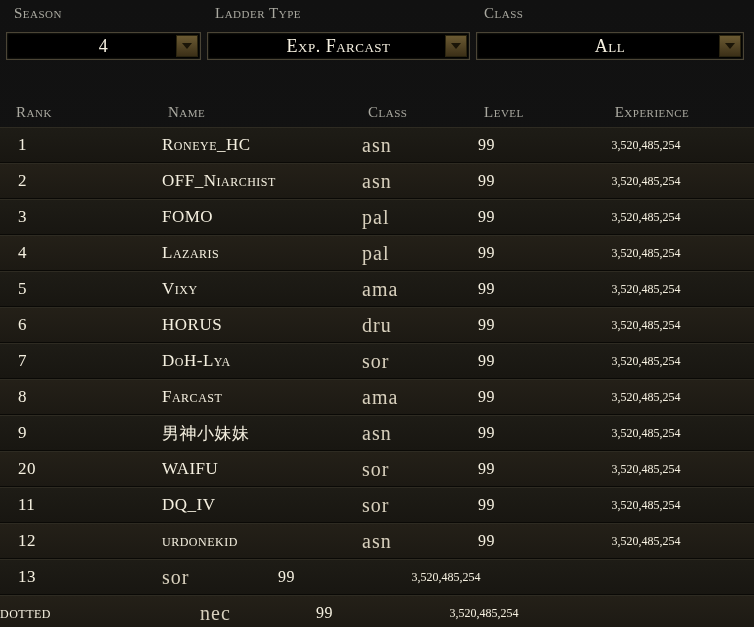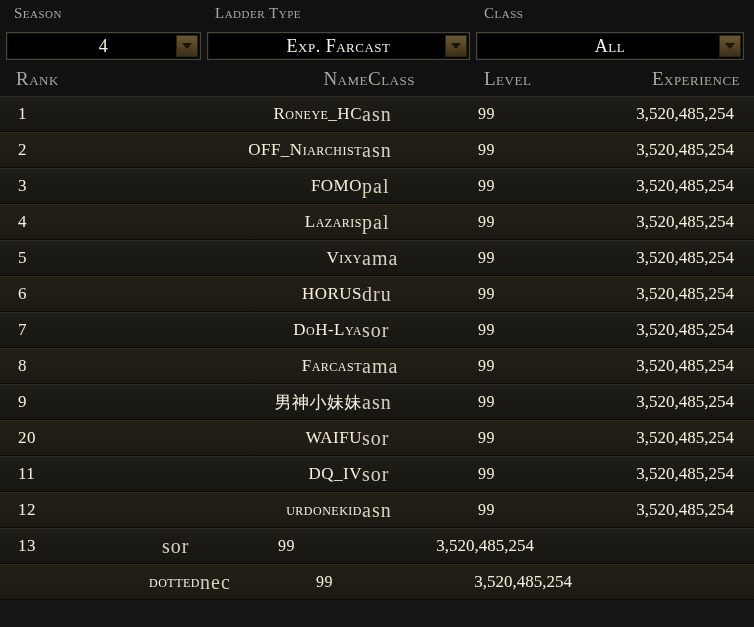--- a/index.html
+++ b/index.html
@@ -71,48 +71,49 @@
   .dropdown-arrow::after {
     content: "";
     border-left: 5px solid transparent;
     border-right: 5px solid transparent;
     border-top: 6px solid #1a1508;
   }
   .headers {
     display: flex;
     padding: 4px 6px 6px 6px;
     color: #aaa9a0;
-    font-size: 19px;
-    font-variant: small-caps;
+    font-size: 15px;
+    font-variant: small-caps;
+    margin-top: 36px;
   }
   .col-rank   { width: 162px; padding-left: 10px; }
-  .col-name   { width: 200px; text-align: right; }
+  .col-name   { width: 200px; }
   .col-class  { width: 116px; }
   .col-level  { width: 80px; }
-  .col-exp    { width: 176px; text-align: right; padding-left: 0; }
+  .col-exp    { width: 176px; text-align: center; padding-left: 0; }
   .rows {
     display: flex;
     flex-direction: column;
   }
   .row {
     display: flex;
     align-items: center;
     height: 36px;
     border-top: 1px solid #2e2b22;
     border-bottom: 1px solid #0a0906;
     font-size: 17px;
     color: #f5f0e0;
   }
   .row:nth-child(odd) { background: linear-gradient(180deg,#1e1c16,#181611); }
   .row:nth-child(even){ background: linear-gradient(180deg,#242018,#1c1913); }
   .row .col-rank  { padding-left: 18px; font-size: 17px; }
   .row .col-name  { font-size: 17px; }
   .row .col-class { font-size: 20px; text-transform: lowercase; font-variant: normal; letter-spacing: 1px; color:#d8d0bd;}
   .row .col-level { font-size: 16px; }
-  .row .col-exp   { font-size: 17px; letter-spacing: 0; }
+  .row .col-exp   { font-size: 12px; letter-spacing: 0; }
 </style>
 </head>
 <body>
 
 <div class="container">
 
   <div class="filters">
 
     <div class="filter-group season">
       <div class="filter-label">Season</div>

